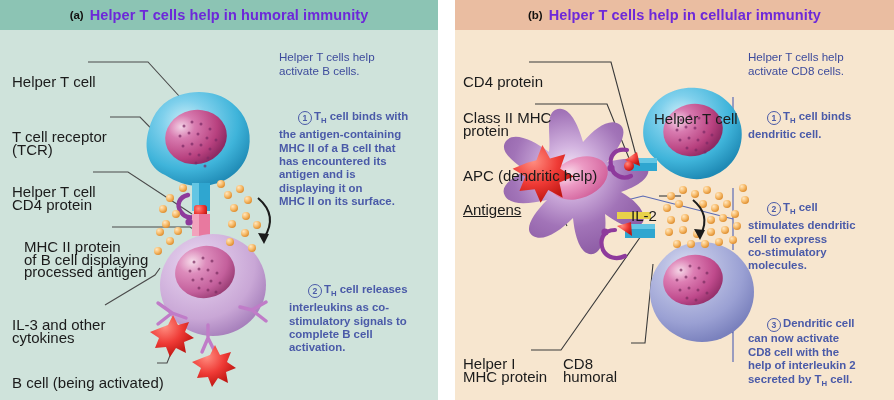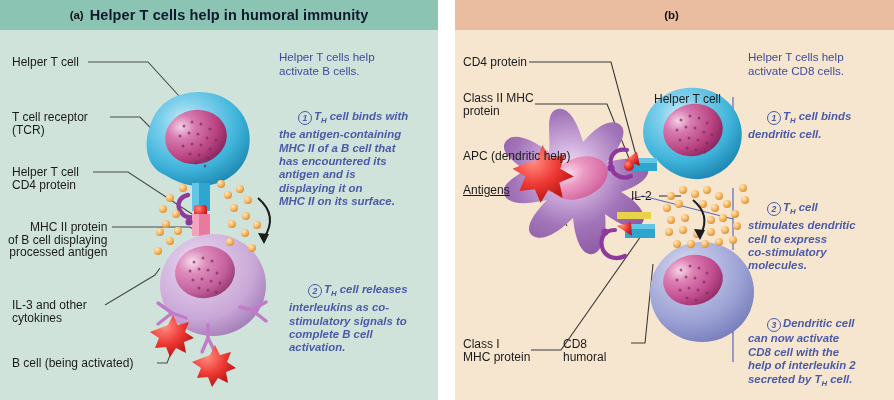--- a/index.html
+++ b/index.html
@@ -8,29 +8,29 @@
   #root{position:relative;width:894px;height:400px;background:#fff;}
 
   .panel{position:absolute;top:0;height:400px;overflow:hidden;}
   #panel-a{left:0;width:438px;background:#cfe3db;}
   #panel-b{left:455px;width:439px;background:#f7e6cf;}
 
   .panel-header{position:absolute;top:0;left:0;right:0;height:30px;
       display:flex;align-items:center;justify-content:center;}
   #panel-a .panel-header{background:#8cc4b4;}
   #panel-b .panel-header{background:#eabda1;}
-  .panel-header .htxt{font-size:14.5px;font-weight:bold;color:#0f172a;
+  .panel-header .htxt{font-size:14.5px;font-weight:bold;color:#6d28d9;
       letter-spacing:.1px;white-space:nowrap;}
   .panel-header .hlet{font-size:11.5px;font-weight:bold;color:#14110f;
       margin-right:6px;}
 
-  .lbl{position:absolute;font-size:12px;color:#1b1b1b;line-height:12.6px;
-       white-space:pre;}
+  .lbl{position:absolute;font-size:15px;color:#1b1b1b;line-height:12.6px;
+       white-space:pre;margin-top:20px;}
   .steptxt{position:absolute;font-size:11.4px;color:#4a5aa8;
-       font-weight:600;line-height:13.4px;white-space:pre;font-style:italic;}
+       font-weight:600;line-height:13.4px;white-space:pre;}
   .headline{position:absolute;font-size:11.6px;color:#3d4b9c;
        font-weight:normal;line-height:13.6px;white-space:pre;}
   .numcirc{display:inline-block;width:12px;height:12px;border-radius:50%;
        border:1.3px solid #4a5aa8;color:#4a5aa8;font-size:8.6px;
        font-weight:bold;text-align:center;line-height:12px;
        vertical-align:-1px;margin-right:2px;}
   sub{font-size:.68em;}
 
   svg.art{position:absolute;left:0;top:0;pointer-events:none;}
 </style>
@@ -184,40 +184,41 @@
 
       <path d="M258,198 C272,210 273,224 264,238" stroke="#1b1b1b" stroke-width="2" fill="none"></path>
       <path d="M264,244 l-6,-11 l11,1 Z" fill="#1b1b1b"></path>
     </svg>
 
     <div class="lbl" style="left:12px;top:56px;">Helper T cell</div>
     <div class="lbl" style="left:12px;top:111px;">T cell receptor
 (TCR)</div>
     <div class="lbl" style="left:12px;top:166px;">Helper T cell
 CD4 protein</div>
-    <div class="lbl" style="left:8px;top:221px;text-align:right;">MHC II protein
+    <div class="lbl" style="left:24px;top:221px;">MHC II protein
 of B cell displaying
 processed antigen</div>
     <div class="lbl" style="left:12px;top:299px;">IL-3 and other
 cytokines</div>
     <div class="lbl" style="left:12px;top:357px;">B cell (being activated)</div>
 
     <div class="headline" style="left:279px;top:50px;">Helper T cells help<br>activate B cells.</div>
     <div class="steptxt" style="left:279px;top:97px;">
       <span class="numcirc">1</span><span>T<sub>H</sub> cell binds with<br>the antigen-containing<br>MHC II of a B cell that<br>has encountered its<br>antigen and is<br>displaying it on<br>MHC II on its surface.</span>
     </div>
     <div class="steptxt" style="left:289px;top:270px;">
       <span class="numcirc">2</span><span>T<sub>H</sub> cell releases<br>interleukins as co-<br>stimulatory signals to<br>complete B cell<br>activation.</span>
     </div>
   </div>
 
   <div class="panel" id="panel-b">
 
     <div class="panel-header">
       <span class="hlet">(b)</span>
+      <span class="htxt">Helper T cells help in cellular immunity</span>
     </div>
 
     <svg class="art" width="439" height="400">
       <defs>
         <radialGradient id="tcellB" cx="38%" cy="30%" r="72%">
           <stop offset="0%" stop-color="#cdeef8"></stop>
           <stop offset="30%" stop-color="#7fd0ec"></stop>
           <stop offset="70%" stop-color="#3fb4da"></stop>
           <stop offset="100%" stop-color="#1f8ab5"></stop>
         </radialGradient>
@@ -383,21 +384,21 @@
 
       <path d="M238,200 C250,210 252,222 246,234" stroke="#1b1b1b" stroke-width="2" fill="none"></path>
       <path d="M245,240 l-6,-11 l11,1 Z" fill="#1b1b1b"></path>
     </svg>
 
     <div class="lbl" style="left:8px;top:56px;">CD4 protein</div>
     <div class="lbl" style="left:8px;top:92px;">Class II MHC
 protein</div>
     <div class="lbl" style="left:8px;top:150px;">APC (dendritic help)</div>
     <div class="lbl" style="left:8px;top:184px;text-decoration:underline;">Antigens</div>
-    <div class="lbl" style="left:8px;top:338px;">Class I
+    <div class="lbl" style="left:8px;top:338px;">Helper I
 MHC protein</div>
     <div class="lbl" style="left:108px;top:338px;">CD8
 humoral</div>
     <div class="lbl" style="left:199px;top:93px;">Helper T cell</div>
     <div class="lbl" style="left:176px;top:190px;">IL-2</div>
 
     <div class="headline" style="left:293px;top:50px;">Helper T cells help<br>activate CD8 cells.</div>
     <div class="steptxt" style="left:293px;top:97px;">
       <span class="numcirc">1</span><span>T<sub>H</sub> cell binds<br>dendritic cell.</span>
     </div>

